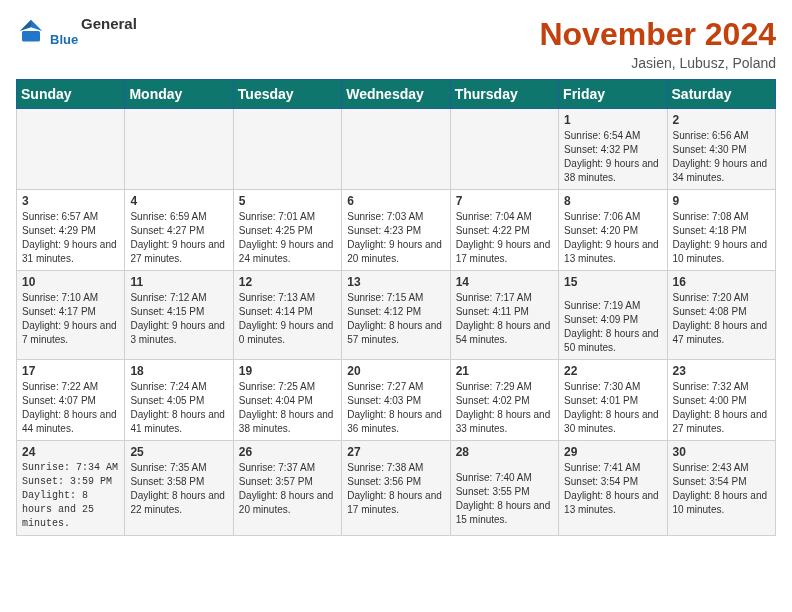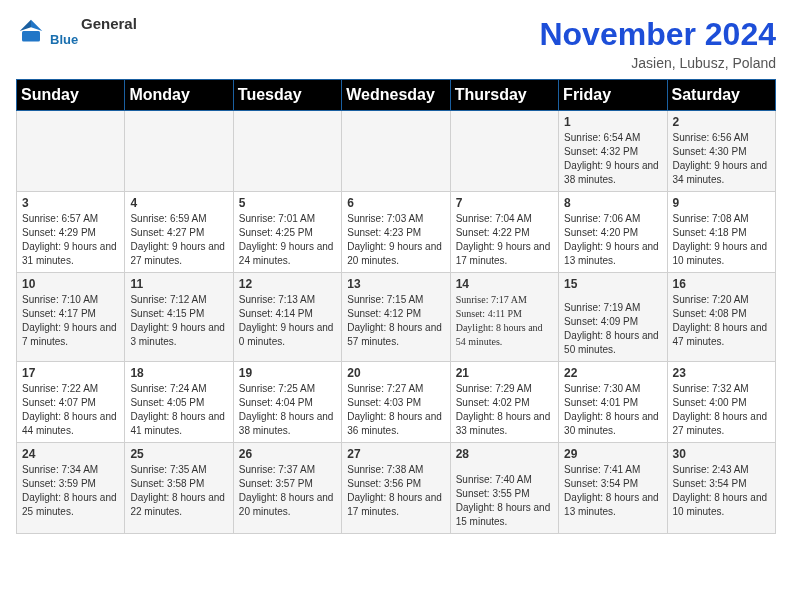--- a/index.html
+++ b/index.html
@@ -33,36 +33,36 @@
     .logo-icon {
       width: 30px;
       height: 30px;
     }
     .title-block {
       text-align: right;
     }
     .month-title {
       font-size: 32px;
       font-weight: bold;
-      color: #1d4ed8;
+      color: #c2410c;
     }
     .location {
       font-size: 14px;
       color: #555;
       margin-top: 2px;
     }
     table {
       width: 100%;
       border-collapse: collapse;
       table-layout: fixed;
     }
     thead tr th {
-      background-color: #000000;
+      background-color: #0f766e;
       color: #fff;
-      font-size: 16px;
+      font-size: 14px;
       font-weight: bold;
       padding: 6px 4px;
       text-align: left;
       border: 1px solid #1a5fa0;
     }
     tbody tr td {
       vertical-align: top;
       font-size: 10.5px;
       color: #333;
       padding: 4px 5px;
@@ -203,21 +203,21 @@
 Daylight: 9 hours and 0 minutes.</div>
         </td>
         <td>
           <span class="day-num">13</span>
           <div class="day-info" style="white-space: pre-line;">Sunrise: 7:15 AM
 Sunset: 4:12 PM
 Daylight: 8 hours and 57 minutes.</div>
         </td>
         <td>
           <span class="day-num">14</span>
-          <div class="day-info" style="white-space: pre-line; font-family: Liberation Serif, serif;">Sunrise: 7:17 AM
+          <div class="day-info" style="white-space: pre-line;">Sunrise: 7:17 AM
 Sunset: 4:11 PM
 Daylight: 8 hours and 54 minutes.</div>
         </td>
         <td>
           <span class="day-num">15</span>
           <div class="day-info" style="white-space: pre-line; margin-top: 10px;">Sunrise: 7:19 AM
 Sunset: 4:09 PM
 Daylight: 8 hours and 50 minutes.</div>
         </td>
         <td>
@@ -267,21 +267,21 @@
         <td>
           <span class="day-num">23</span>
           <div class="day-info" style="white-space: pre-line;">Sunrise: 7:32 AM
 Sunset: 4:00 PM
 Daylight: 8 hours and 27 minutes.</div>
         </td>
       </tr>
       <tr>
         <td>
           <span class="day-num">24</span>
-          <div class="day-info" style="white-space: pre-line;">Sunrise: 7:34 AM
+          <div class="day-info" style="white-space: pre-line; font-family: Liberation Mono, monospace;">Sunrise: 7:34 AM
 Sunset: 3:59 PM
 Daylight: 8 hours and 25 minutes.</div>
         </td>
         <td>
           <span class="day-num">25</span>
           <div class="day-info" style="white-space: pre-line;">Sunrise: 7:35 AM
 Sunset: 3:58 PM
 Daylight: 8 hours and 22 minutes.</div>
         </td>
         <td>

